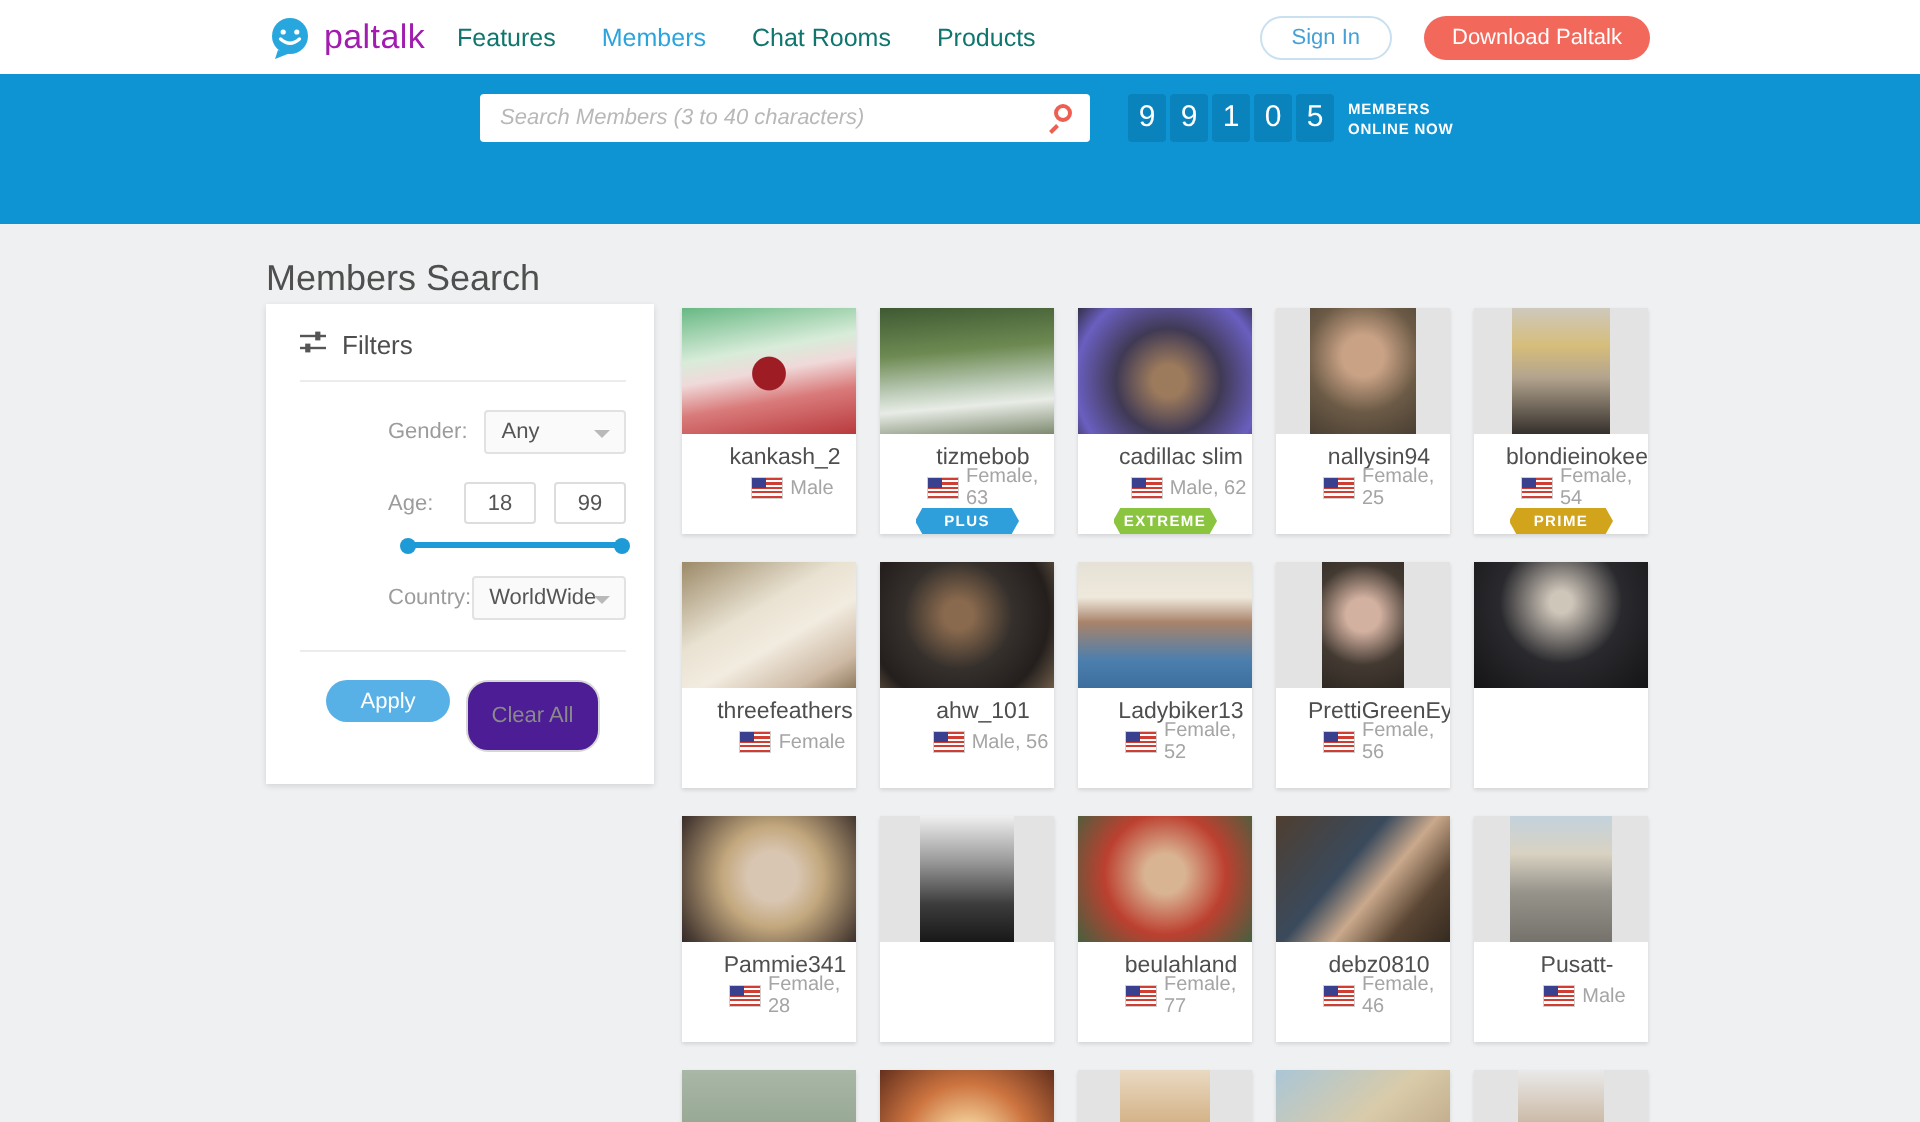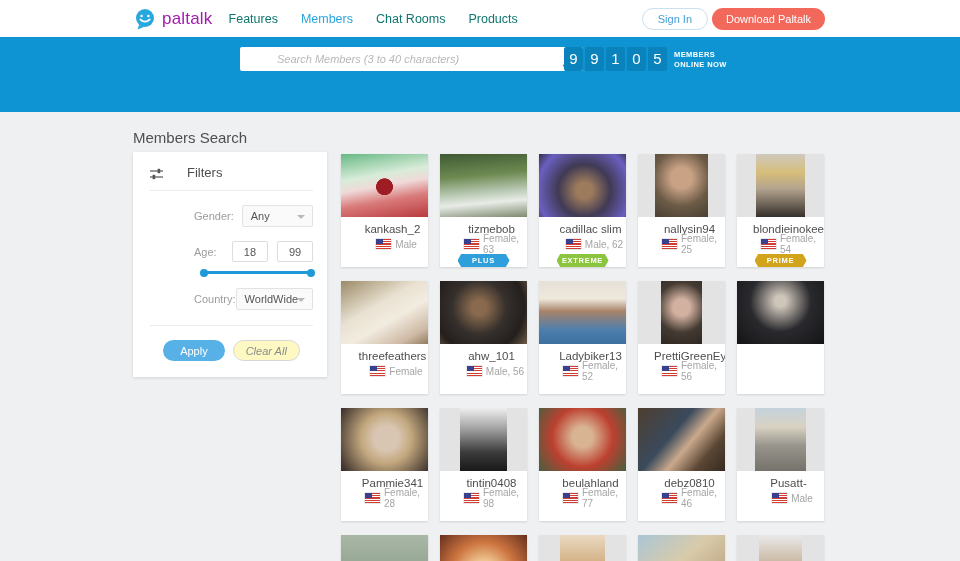--- a/index.html
+++ b/index.html
@@ -7,51 +7,51 @@
   body { position:relative; background:#eff0f1; font-family:"Liberation Sans", sans-serif; }
 
   
   .header { position:absolute; top:0; left:0; right:0; height:37px; background:#fff;
             display:flex; align-items:center; padding:0 135px 0 133px; z-index:3; }
   .logo { display:flex; align-items:center; gap:5px; cursor:pointer; }
   .logo-text { color:#a21caf; font-size:17px; letter-spacing:.2px; }
   .nav { display:flex; gap:23px; margin-left:16px; }
   .nav span { font-size:12.5px; color:#0f766e; cursor:pointer; }
   .nav span.active { color:#2aa4dc; }
-  .header-right { margin-left:auto; display:flex; gap:4px; align-items:flex-end; }
+  .header-right { margin-left:auto; display:flex; gap:16px; align-items:flex-end; }
   .btn-signin { height:22px; padding:0 15px; border:1px solid #c9e0f0; border-radius:11px;
                 background:#fff; color:#44a0d6; font-size:11px; cursor:pointer; }
   .btn-download { height:22px; padding:0 14px; border:none; border-radius:11px;
                   background:#f2695c; color:#fff; font-size:11px; cursor:pointer; }
 
   
   .banner { position:absolute; top:37px; left:0; right:0; height:75px; background:#0e94d2; z-index:2; }
-  .search-wrap { position:absolute; left:240px; top:10px; width:343px; height:24px;
-                 background:#fff; border-radius:2px;padding-left:27px; }
+  .search-wrap { position:absolute; left:240px; top:10px; width:305px; height:24px;
+                 background:#fff; border-radius:2px; }
   .search-wrap input { width:100%; height:100%; border:none; outline:none; background:transparent;
                        font-size:11px; font-style:italic; color:#666; padding:0 30px 0 10px;
                        font-family:"Liberation Sans", sans-serif; }
   .search-wrap input::placeholder { color:#b8b8b8; font-style:italic; }
   .search-icon { position:absolute; right:9px; top:5px; width:9px; height:9px;
                  border:2px solid #ee5f52; border-radius:50%; cursor:pointer; }
   .search-icon::after { content:''; position:absolute; width:2px; height:5px; background:#ee5f52;
                         transform:rotate(45deg); left:-3px; top:8px; }
   .counter { position:absolute; left:564px; top:10px; display:flex; gap:2px; }
   .digit { width:19px; height:24px; background:#0a83bc; border-radius:2px; color:#fff;
            font-size:15px; line-height:24px; text-align:center; }
   .counter-label { position:absolute; left:674px; top:13px; color:#fff; font-size:7.5px;
                    font-weight:bold; letter-spacing:.4px; line-height:1.3; }
 
   
-  .page-title { position:absolute; left:133px; top:129px; font-size:15px; color:#4f4f4f; }
+  .page-title { position:absolute; left:133px; top:129px; font-size:18px; color:#4f4f4f; }
 
   
   .filters { position:absolute; left:133px; top:152px; width:194px; background:#fff;
              box-shadow:0 1px 3px rgba(0,0,0,.12); padding:13px 14px 16px 17px; }
-  .filters-head { display:flex; align-items:flex-end; gap:24px; font-size:13px; color:#4e4e4e;
+  .filters-head { display:flex; align-items:flex-start; gap:8px; font-size:13px; color:#4e4e4e;
                   padding-bottom:10px; border-bottom:1px solid #ececec; }
   .frow { display:flex; align-items:center; margin-top:14px;margin-left:44px; }
   .flabel { width:52px; font-size:11px; color:#9c9c9c; }
   .select { position:relative; height:22px; background:#fafafa; border:1px solid #e2e2e2;
             border-radius:2px; font-size:11px; color:#555; line-height:20px; padding:0 8px;
             cursor:pointer; }
   .select::after { content:''; position:absolute; right:7px; top:9px; border:4px solid transparent;
                    border-top-color:#b9b9b9; }
   .sel-gender { width:76px; }
   .sel-country { width:110px; }
@@ -61,22 +61,22 @@
                font-family:"Liberation Sans", sans-serif; }
   .slider { margin:9px 0 0 52px; width:111px; height:3px; background:#1e9ad6; border-radius:2px;
             position:relative; cursor:pointer; }
   .slider .handle { position:absolute; top:-2.5px; width:8px; height:8px; border-radius:50%;
                     background:#1e9ad6; }
   .handle-min { left:-2px; } .handle-max { right:-2px; }
   .fdivider { margin-top:15px; border-top:1px solid #ececec; }
   .fbuttons { margin-top:14px; display:flex; justify-content:center; gap:8px; }
   .btn-apply { height:21px; padding:0 17px; border:none; border-radius:11px; background:#58b1e6;
                color:#fff; font-size:11px; cursor:pointer; }
-  .btn-clear { height:21px; padding:0 12px; border:1px solid #d6d6d6; border-radius:11px;
-               background:#fef9c3; color:#8a8a8a; font-size:11px; cursor:pointer;font-style:italic; }
+  .btn-clear { height:36px; padding:0 12px; border:1px solid #d6d6d6; border-radius:11px;
+               background:#4c1d95; color:#8a8a8a; font-size:11px; cursor:pointer; }
 
   
   .grid { position:absolute; left:341px; top:154px; width:483px; display:flex; flex-wrap:wrap;
           column-gap:12px; row-gap:14px; }
   .card { width:87px; height:113px; background:#fff; box-shadow:0 1px 2px rgba(0,0,0,.12);
           overflow:hidden; cursor:pointer; }
   .photo-wrap { height:63px; background:#e3e3e3; display:flex; justify-content:center;
                 overflow:hidden; }
   .photo { width:100%; height:100%; }
   .uname { margin-top:6px; font-size:11.5px; color:#4e4e4e; text-align:center;
@@ -315,28 +315,20 @@
         <span class="flag"></span>
         <span>Female, 28</span>
       </div>
 
     </div>
   </div>
     <div class="card">
     <div class="photo-wrap">
       <div class="photo" style="width:55%;background:linear-gradient(180deg,#efefef 0%,#9c9c9c 35%,#3c3c3c 70%,#181818 100%)"></div>
     </div>
-    <div class="card-info">
-      <div class="uname">tintin0408</div>
-      <div class="meta">
-        <span class="flag"></span>
-        <span>Female, 98</span>
-      </div>
-
-    </div>
   </div>
     <div class="card">
     <div class="photo-wrap">
       <div class="photo" style="background:radial-gradient(circle at 50% 46%,#d9b493 0 18%,#bc4030 55%,#46603f 100%)"></div>
     </div>
     <div class="card-info">
       <div class="uname">beulahland</div>
       <div class="meta">
         <span class="flag"></span>
         <span>Female, 77</span>

